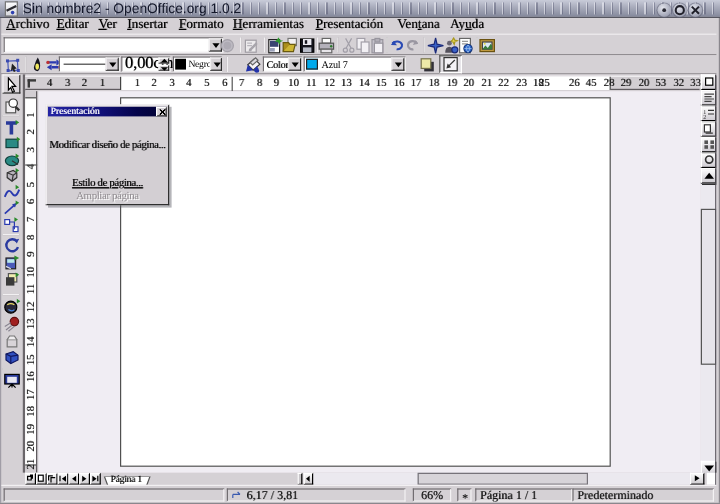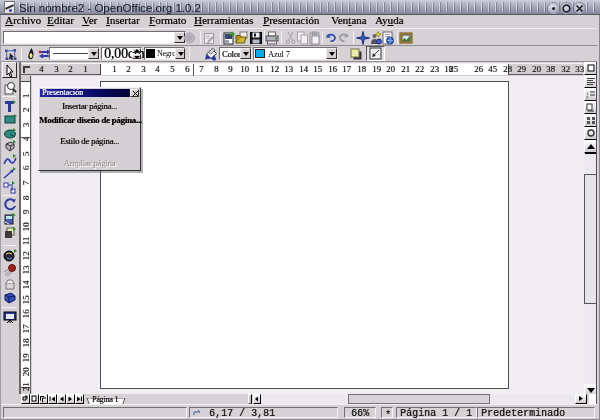--- a/index.html
+++ b/index.html
@@ -50,21 +50,21 @@
 #rightcol{left:584px;top:62px;width:12px;height:332px;background:#ebe9ef;}
 .vbtn{position:absolute;left:0;width:13px;height:13px;background:linear-gradient(180deg,#fdfdfd,#cfccd2);
  border:1px solid;border-color:#fff #000 #000 #fff;box-shadow:1px 1px 0 #000;font-size:8px;}
 
 #tabrow{left:0;top:394px;width:600px;height:10px;background:#d5d1d5;}
 .tbtn{position:absolute;top:0px;width:9px;height:10px;background:linear-gradient(180deg,#fafafa,#d0cdd1);
  border:1px solid;border-color:#fff #000 #000 #fff;}
 .tbtn svg{position:absolute;left:-1px;top:-1px;}
 .vbtn svg{position:absolute;left:0px;top:0px;}
 #statusbar{left:0;top:404px;width:600px;height:16px;background:#d5d1d5;border-top:1px solid #f2f0f2;font-size:10px;}
-.field{position:absolute;top:2px;height:11px;border:1px solid;border-color:#716d71 #f4f2f4 #f4f2f4 #716d71;padding:0 3px;font-size:10px;line-height:11px;color:#111;font-family:Liberation Mono, monospace;}
+.field{position:absolute;top:2px;height:11px;border:1px solid;border-color:#716d71 #f4f2f4 #f4f2f4 #716d71;padding:0 3px;font-size:10px;line-height:11px;color:#111;}
 
 #float{left:38px;top:87px;width:103px;height:84px;background:#d3cfd3;
  border:1px solid;border-color:#f6f4f6 #2f2f2f #2f2f2f #f6f4f6;
  box-shadow:2px 2px 0 rgba(90,90,100,.45);}
 #floattitle{position:absolute;left:1px;top:1px;width:99px;height:8px;
  background:linear-gradient(90deg,#2424a4 0%,#101078 45%,#04044a 75%,#020230 100%);
  color:#fff;font-size:8px;line-height:8px;padding-left:2px;}
 #floatx{position:absolute;right:1px;top:1px;width:9px;height:8px;background:#d5d1d5;
  border:1px solid;border-color:#fff #333 #333 #fff;}
 #floatx:before{content:"";position:absolute;left:2px;top:1px;width:5px;height:5px;
@@ -296,21 +296,21 @@
     <span class="rn" style="left:380px">21</span>
       <span class="rn" style="left:394px">22</span>
     <span class="rn" style="left:409px">23</span>
       <span class="rn" style="left:423px">18</span>
     <span class="rn" style="left:428px">25</span>
       <span class="rn" style="left:453px">26</span>
     <span class="rn" style="left:467px">45</span>
       <span class="rn" style="left:482px">28</span>
     <span class="rn" style="left:496px">29</span>
       <span class="rn" style="left:511px">20</span>
-    <span class="rn" style="left:525px">38</span>
+    <span class="rn" style="left:525px">53</span>
       <span class="rn" style="left:540px">32</span>
     <span class="rn" style="left:554px">33</span>
     <div style="position:absolute;left:172px;top:0;width:1px;height:12px;background:#555;"></div>
   </div>
   <div class="abs" id="vruler">
     <div id="vrw"></div>
     <span class="vn" style="top:15px">1</span>
       <span class="vn" style="top:29px">2</span>
     <span class="vn" style="top:44px">3</span>
       <span class="vn" style="top:58px">4</span>
@@ -547,22 +547,21 @@
       </svg> 6,17 / 3,81</div>
   <div class="field" style="left:344px;width:32px;text-align:center;">66%</div>
   <div class="field" style="left:381px;width:12px;text-align:center;line-height:16px;">*</div>
   <div class="field" style="left:396px;width:81px;">Página 1 / 1</div>
   <div class="field" style="left:477px;width:118px;">Predeterminado</div>
 </div>
 
 <div class="abs" id="float">
   <div id="floattitle">Presentación</div>
   <div id="floatx"></div>
-  <div class="item" style="top:13px;">Insertar página...</div>
-  <div class="item" style="top:27px;font-weight:bold;">Modificar diseño de página...</div>
-  <div class="item" style="top:48px;">Estilo de página...</div>
+  <div class="item" style="top:27px;">Modificar diseño de página...</div>
+  <div class="item" style="top:59px;text-decoration:underline;">Estilo de página...</div>
   <div class="item" style="top:70px;color:#908c90;text-shadow:1px 1px 0 #fff;">Ampliar página</div>
 </div>
 <div class="abs" style="left:0;top:15px;width:1px;height:404px;background:#a09da6;"></div>
 <div class="abs" style="left:596px;top:62px;width:1px;height:342px;background:#55525a;"></div>
 <div class="abs" style="left:597px;top:15px;width:3px;height:404px;background:#d5d1d5;"></div>
 <div class="abs" style="left:599px;top:15px;width:1px;height:404px;background:#8a878d;"></div>
 <div class="abs" style="left:0;top:419px;width:600px;height:1px;background:#8a878d;"></div>
 
 </body></html>

